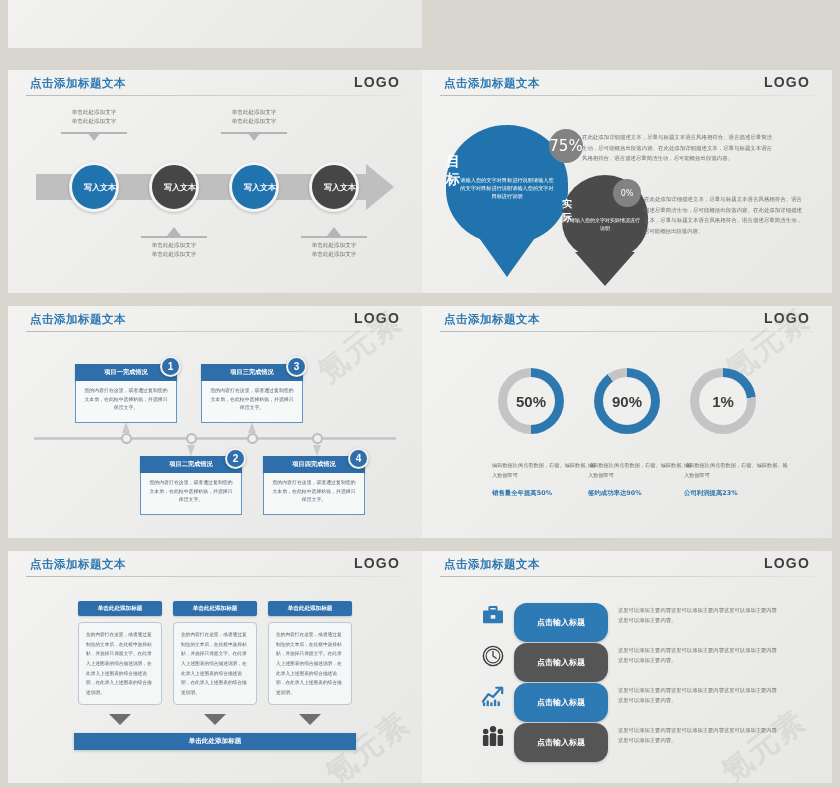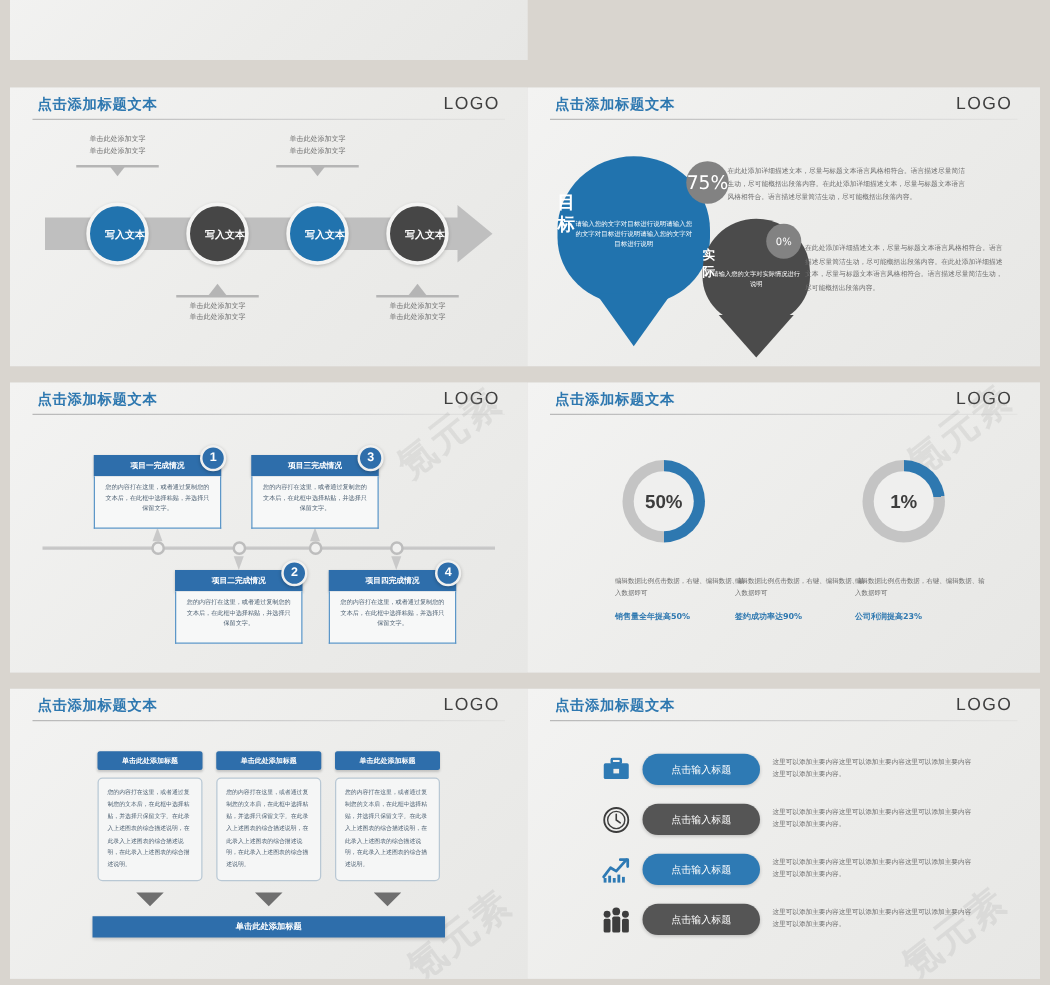--- a/index.html
+++ b/index.html
@@ -23,21 +23,21 @@
   }
   .hdr { position:absolute; left:0; right:0; top:0; height:30px;padding-left:23px; }
   .hdr .title {
     position:absolute; left:22px; top:6px;
     font-size:11.5px; font-weight:bold; color:#2e78b0;
     letter-spacing:.5px;
     font-family:"DejaVu Sans","Liberation Sans",sans-serif;
   }
   .hdr .logo {
     position:absolute; right:22px; top:4px;
-    font-size:14px; font-weight:normal; color:#3f3f3f;
+    font-size:14px; font-weight:bold; color:#3f3f3f;
     letter-spacing:1.2px;
     font-family:"Liberation Sans",sans-serif;
   }
   .hdr .rule {
     position:absolute; left:18px; right:18px; top:25px; height:1px;
     background:linear-gradient(to right,#b9b9b9,#d6d6d6 70%,#e4e4e2);
   }
   .wm {
     position:absolute; font-size:30px; color:rgba(150,150,150,.17);
     font-weight:bold; transform:rotate(-38deg); pointer-events:none;
@@ -210,22 +210,22 @@
   }
 
   
   #s6 { left:422px; top:551px; width:410px; height:232px; }
   .irow { position:absolute; left:0; right:0; height:34px; }
   .icn {
     position:absolute; left:58px; top:4px; width:26px; height:26px;
     display:flex; align-items:center; justify-content:center;
   }
   .pill {
-    position:absolute; left:92px; top:4px; width:94px; height:25px;
-    border-radius:13px; color:#fff; font-size:8px; font-weight:normal;
+    position:absolute; left:92px; top:4px; width:94px; height:39px;
+    border-radius:13px; color:#fff; font-size:8px; font-weight:bold;
     display:flex; align-items:center; justify-content:center;
     font-family:"DejaVu Sans",sans-serif;
     box-shadow:0 1px 3px rgba(0,0,0,.2);
   }
   .pill.blue { background:#2e7ab4; }
   .pill.dark { background:#555555; }
   .itxt {
     position:absolute; left:196px; top:6px; width:160px;
     font-size:5.3px; color:#6d6d6d; line-height:1.9;
     font-family:"DejaVu Sans",sans-serif;
@@ -383,20 +383,25 @@
       <div class="wm" style="right:16px; top:18px;">氪元素</div>
 
       <div class="donut" id="d0" style="left: 76px; top: 62px; background: conic-gradient(rgb(46, 120, 176) 0deg, rgb(46, 120, 176) 180deg, rgb(196, 196, 196) 180deg, rgb(196, 196, 196) 360deg);">
         <div class="hole">
           <span>50%</span>
         </div>
       </div>
       <div class="dlabel" style="left:70px; top:142px;">销售量全年提高50%</div>
       <div class="ddesc" style="left:70px; top:155px;">编辑数据比例点击数据，右键、编辑数据、输入数据即可</div>
 
+      <div class="donut" id="d1" style="left: 172px; top: 62px; background: conic-gradient(rgb(46, 120, 176) 0deg, rgb(46, 120, 176) 324deg, rgb(196, 196, 196) 324deg, rgb(196, 196, 196) 360deg);">
+        <div class="hole">
+          <span>90%</span>
+        </div>
+      </div>
       <div class="dlabel" style="left:166px; top:142px;">签约成功率达90%</div>
       <div class="ddesc" style="left:166px; top:155px;">编辑数据比例点击数据，右键、编辑数据、输入数据即可</div>
 
       <div class="donut" id="d2" style="left: 268px; top: 62px; background: conic-gradient(rgb(46, 120, 176) 0deg, rgb(46, 120, 176) 82.8deg, rgb(196, 196, 196) 82.8deg, rgb(196, 196, 196) 360deg);">
         <div class="hole">
           <span>1%</span>
         </div>
       </div>
       <div class="dlabel" style="left:262px; top:142px;">公司利润提高23%</div>
       <div class="ddesc" style="left:262px; top:155px;">编辑数据比例点击数据，右键、编辑数据、输入数据即可</div>

